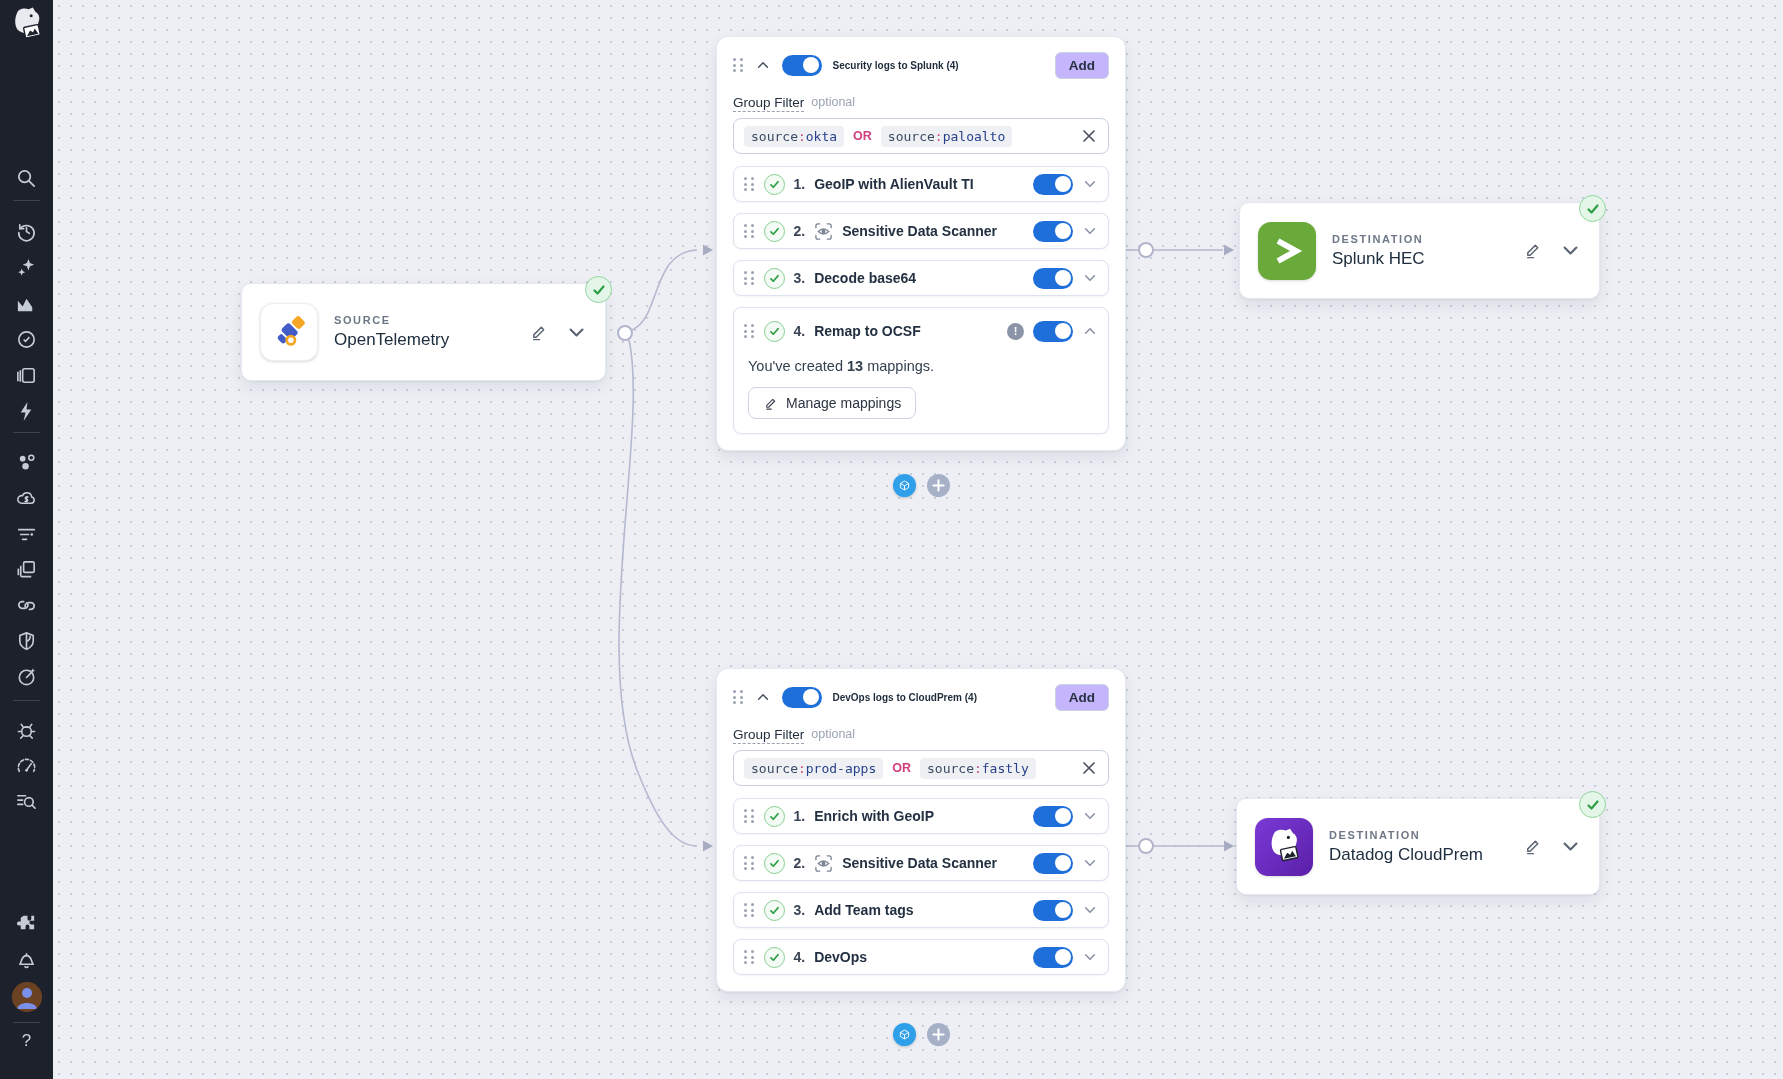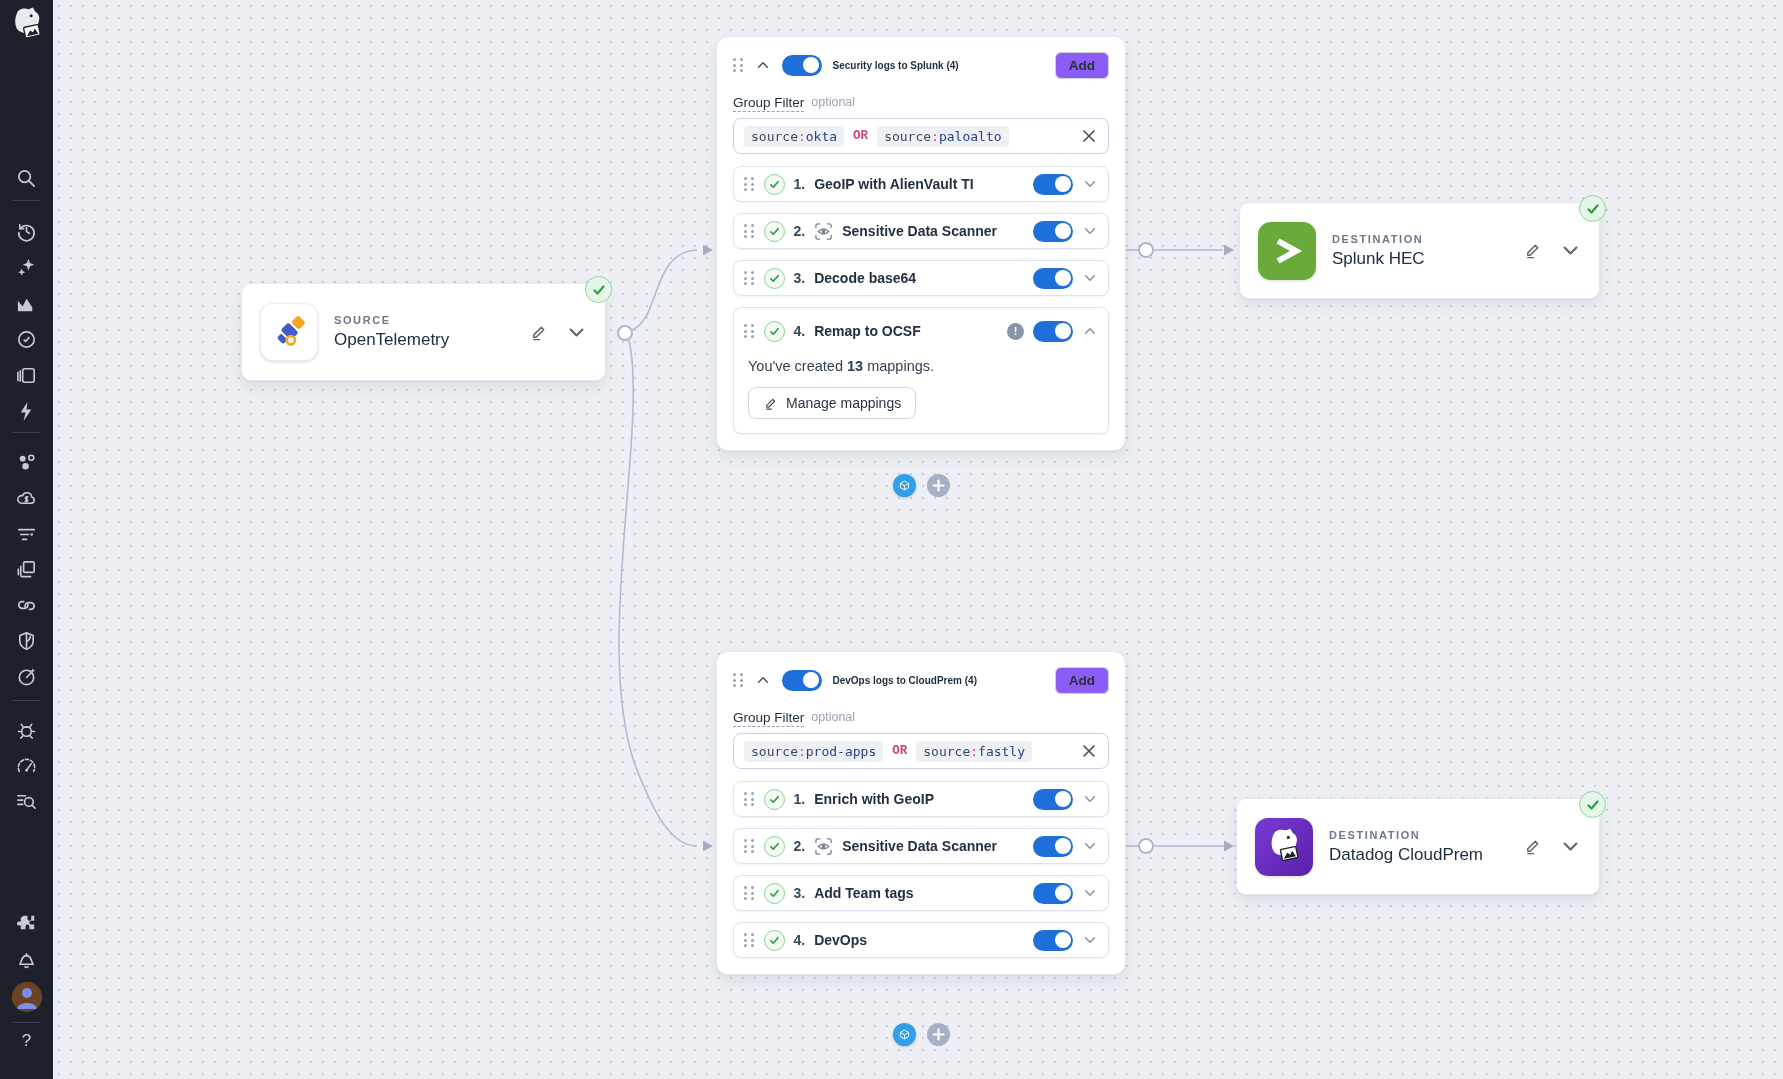--- a/index.html
+++ b/index.html
@@ -50,21 +50,21 @@
   .badge { position:absolute; top:-8px; right:-7px; width:27px; height:27px;
     border-radius:50%; background:#e4f6e8; border:1.5px solid #8fd49b;
     display:flex; align-items:center; justify-content:center; z-index:3; }
   .badge svg { width:14px; height:14px; }
 
   
   .group { padding:14px 16px 16px; width:410px; border-radius:12px; }
   .ghead { display:flex; align-items:center; gap:11px; margin-bottom:16px; height:28px; }
   .gtitle { font-size:10px; font-weight:700; color:#1d2b3a; white-space:nowrap; }
   .sp { flex:1; }
-  .addbtn { font-size:13.5px; font-weight:600; color:#27313f; background:#8b5cf6;
+  .addbtn { font-size:13.5px; font-weight:600; color:#27313f; background:#c4b5fd;
     border:1px solid #ccd3e0; border-radius:6px; padding:5px 13px; cursor:pointer; }
   .drag { display:grid; grid-template-columns:4px 4px; gap:2.5px; cursor:grab; }
   .drag i { width:3px; height:3px; border-radius:50%; background:#9aa2b1; }
   .chev { width:16px; height:16px; color:#4a5568; cursor:pointer; flex:0 0 auto;
     display:flex; align-items:center; justify-content:center;}
   .chev svg { width:14px; height:14px; }
   .chev.lt { color:#8a92a3; }
   .toggle { width:40px; height:21px; border-radius:11px; background:#1e6fd9;
     position:relative; flex:0 0 auto; cursor:pointer; }
   .toggle::after { content:""; position:absolute; right:2.5px; top:2.5px;
@@ -73,21 +73,21 @@
   .flabel-row { display:flex; align-items:flex-start; gap:7px; margin-bottom:6px; }
   .flabel { font-size:13.5px; color:#222f3e;
     border-bottom:1px dashed #9aa2b1; padding-bottom:1px; }
   .fopt { font-size:12.5px; color:#9aa3b2; }
   .fbox { display:flex; align-items:center; gap:9px; border:1px solid #c9d0e2;
     border-radius:8px; padding:5px 10px; margin-bottom:12px; height:36px;
     background:#fff; cursor:text; }
   .chip { background:#eef0f3; border-radius:4px; padding:3px 7px;
     font-family:"DejaVu Sans Mono", monospace; font-size:13px; white-space:nowrap; }
   .chip .f { color:#3b4a63; } .chip .c { color:#cf3f7d; } .chip .v { color:#29418c; }
-  .orlbl { font-family:Liberation Mono, monospace; font-size:12.5px;
+  .orlbl { font-family:Liberation Sans, sans-serif; font-size:12.5px;
     font-weight:bold; color:#cf3f7d; }
   .clearx { margin-left:auto; width:18px; height:18px; color:#4a5260; cursor:pointer; }
   .clearx svg { width:18px; height:18px; }
 
   .steps { display:flex; flex-direction:column; gap:11px; }
   .step { display:flex; align-items:center; gap:9px; padding:0 10px; height:36px;
     border:1px solid #dde2ee; border-radius:8px; background:#fff;
     box-shadow:0 1px 2px rgba(20,30,60,.05); cursor:pointer; }
   .stepx { border:1px solid #dde2ee; border-radius:8px; background:#fff;
     box-shadow:0 1px 2px rgba(20,30,60,.05); padding:8px 10px 14px; }
@@ -502,21 +502,21 @@
       <svg>
         <use href="#i-cube"></use>
       </svg>
     </div>
   <div class="bubble gray" style="left:874px; top:474px;">
       <svg>
         <use href="#i-plus"></use>
       </svg>
     </div>
 
-  <div class="card group" style="left:663px; top:651px;">
+  <div class="card group" style="left:663px; top:668px;">
     <div class="ghead">
       <div class="drag">
           <i></i>
           <i></i>
           <i></i>
           <i></i>
           <i></i>
           <i></i>
         </div>
       <div class="chev">

